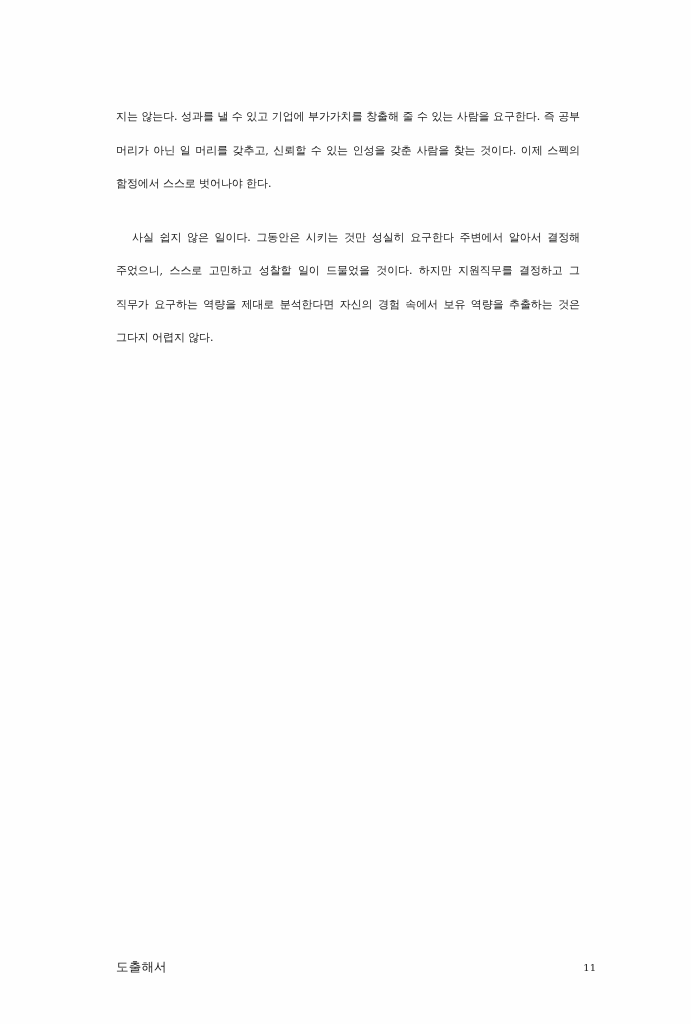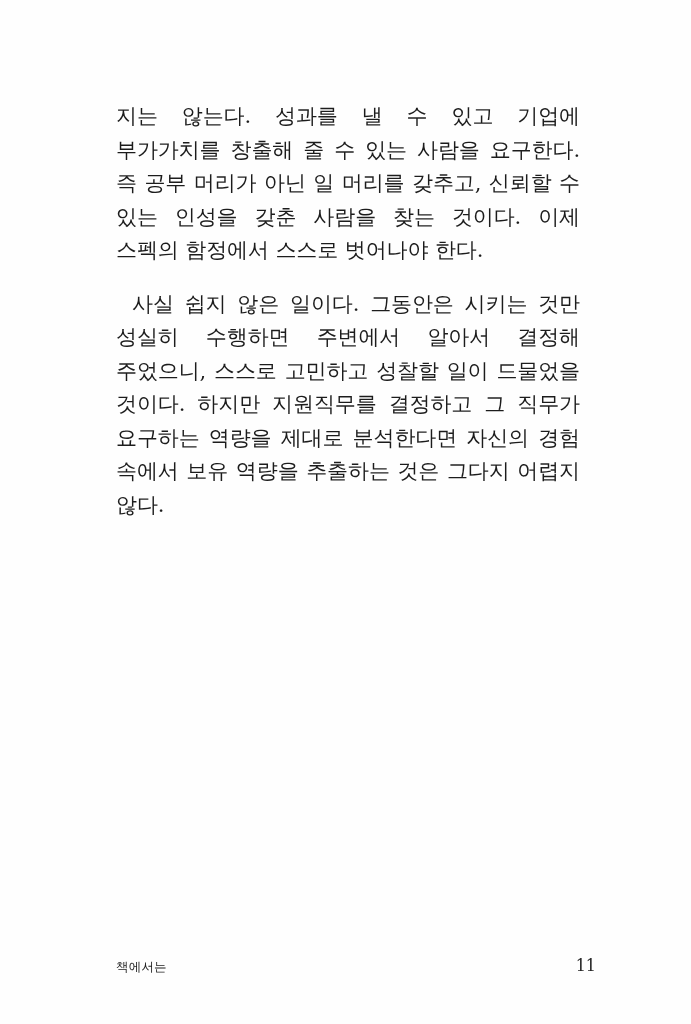--- a/index.html
+++ b/index.html
@@ -22,21 +22,21 @@
     display: flex;
     flex-direction: column;
   }
   .content {
     position: absolute;
     left: 116px;
     top: 100px;
     width: 480px;
   }
   .para {
-    font-size: 21px;
+    font-size: 11px;
     line-height: 33.5px;
     text-align: justify;
     text-justify: inter-character;
     margin: 0 16px 20px 0;
     word-break: keep-all;
     letter-spacing: -0.1px;
     color: #1c1c1c;
   }
   .para.indent {
     text-indent: 16px;
@@ -52,31 +52,31 @@
     display: flex;
     align-items: baseline;
     justify-content: space-between;
   }
   .footer-label {
     font-size: 12.5px;
     color: #222;
     letter-spacing: 0.2px;
   }
   .footer-page {
-    font-size: 16px;
+    font-size: 10px;
     color: #222;
     font-family: "DejaVu Serif", "Liberation Serif", serif;
   }
 </style>
 </head>
 <body>
 
 <div class="page">
   <div class="content">
     <p class="para">지는 않는다. 성과를 낼 수 있고 기업에 부가가치를 창출해 줄 수 있는 사람을 요구한다. 즉 공부 머리가 아닌 일 머리를 갖추고, 신뢰할 수 있는 인성을 갖춘 사람을 찾는 것이다. 이제 스펙의 함정에서 스스로 벗어나야 한다.</p>
-    <p class="para indent">사실 쉽지 않은 일이다. 그동안은 시키는 것만 성실히 수행하면 주변에서 알아서 결정해 주었으니, 스스로 고민하고 성찰할 일이 드물었을 것이다. 하지만 지원직무를 결정하고 그 직무가 요구하는 역량을 제대로 분석한다면 자신의 경험 속에서 보유 역량을 추출하는 것은 그다지 어렵지 않다.</p>
+    <p class="para indent">사실 쉽지 않은 일이다. 그동안은 시키는 것만 성실히 요구한다 주변에서 알아서 결정해 주었으니, 스스로 고민하고 성찰할 일이 드물었을 것이다. 하지만 지원직무를 결정하고 그 직무가 요구하는 역량을 제대로 분석한다면 자신의 경험 속에서 보유 역량을 추출하는 것은 그다지 어렵지 않다.</p>
   </div>
 
   <div class="footer">
-    <span class="footer-label">책에서는</span>
+    <span class="footer-label">도출해서</span>
     <span class="footer-page">11</span>
   </div>
 </div>
 
 </body></html>

